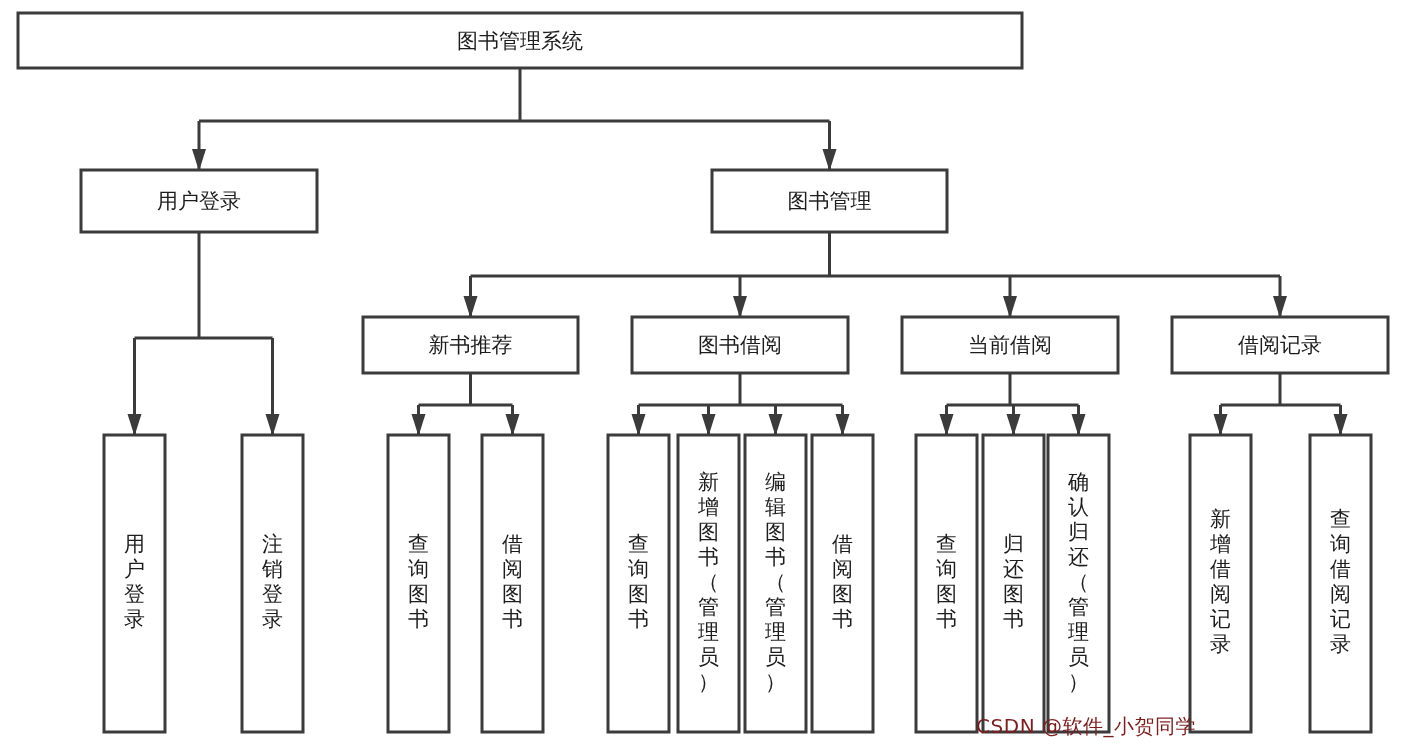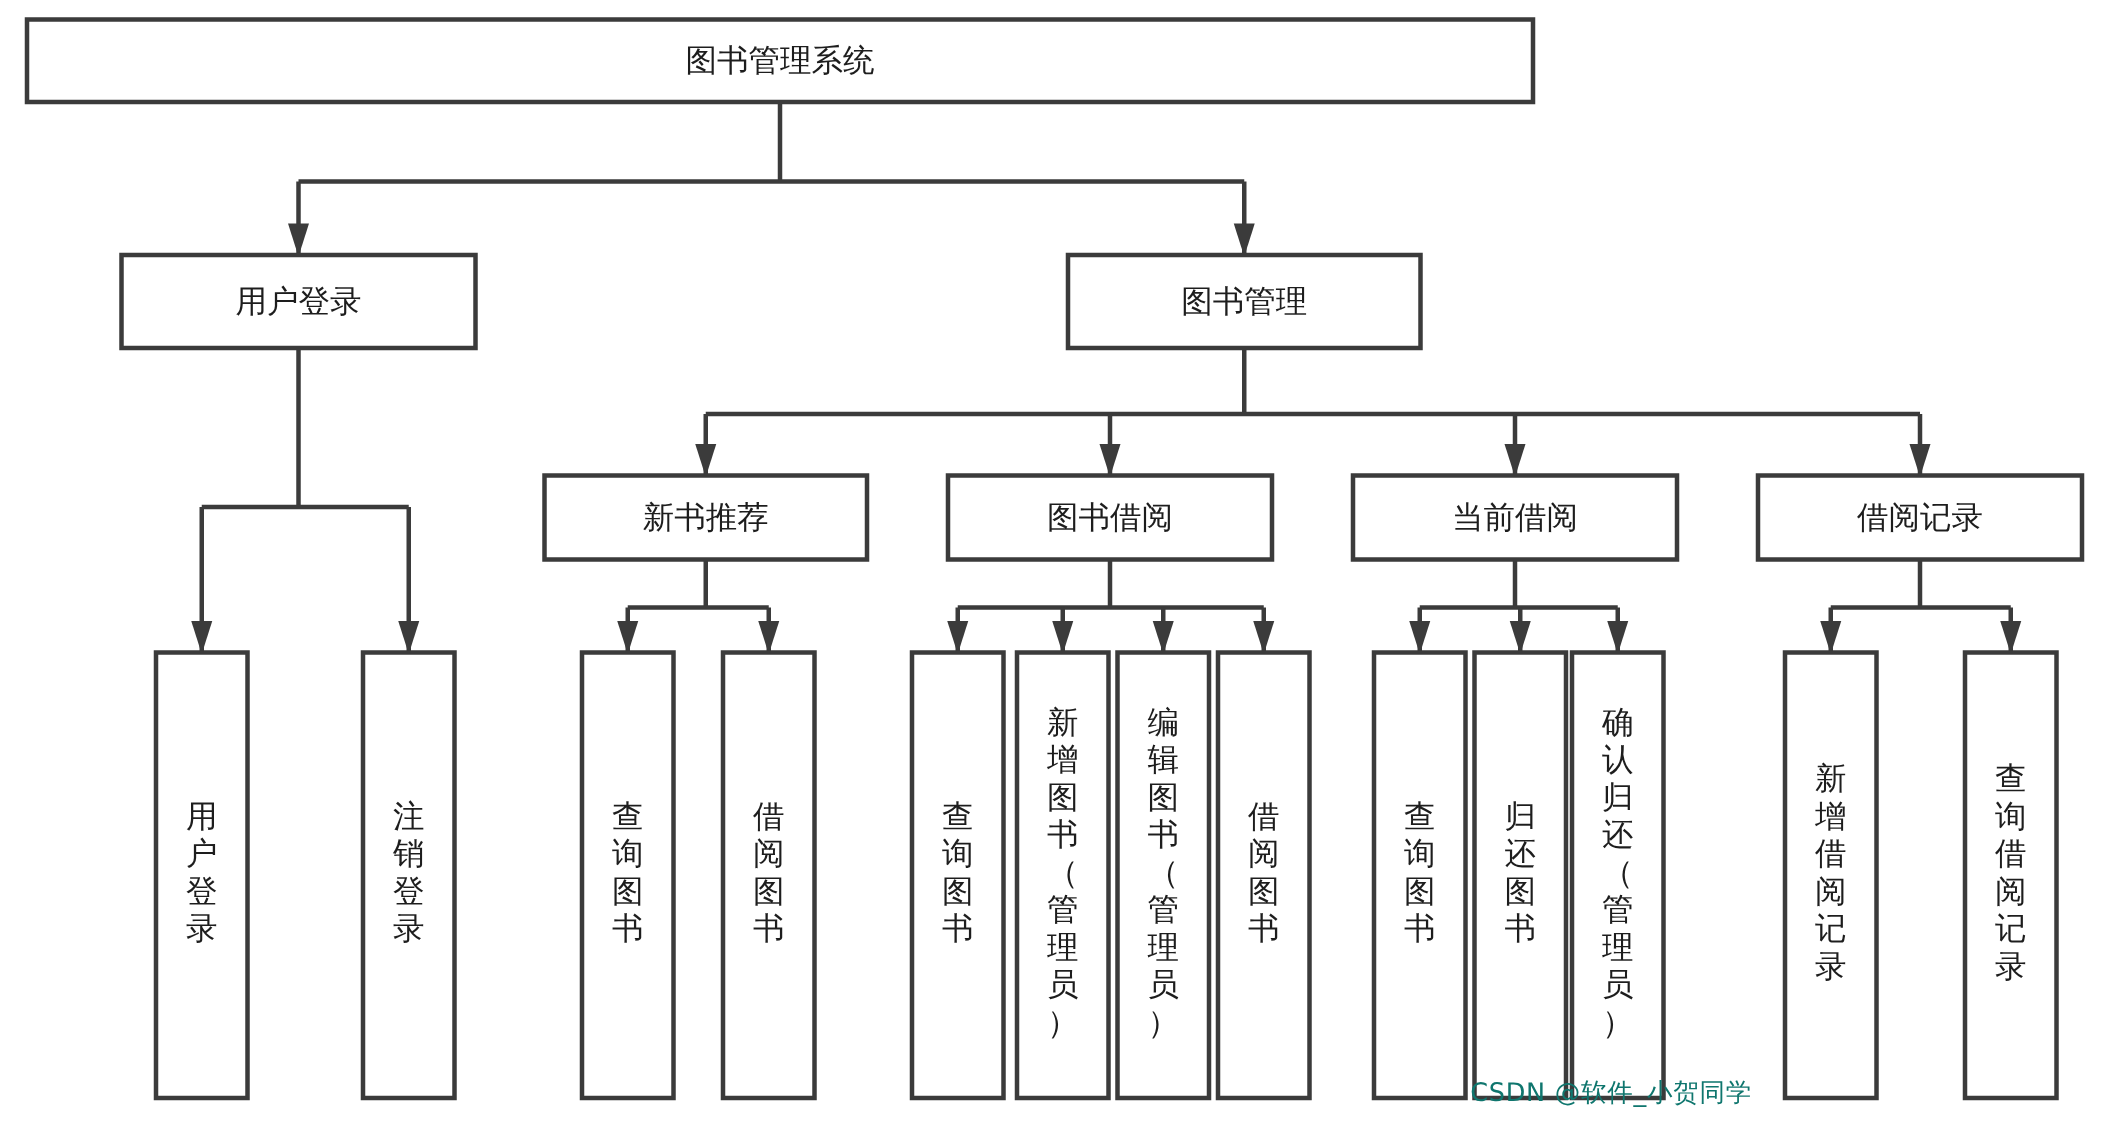--- a/index.html
+++ b/index.html
@@ -11,20 +11,21 @@
     width: 1405px;
     height: 747px;
     font-family: "DejaVu Sans", "Liberation Sans", sans-serif;
     overflow: hidden;
     position: relative;
   }
   #diagram-root {
     position: relative;
     width: 1180px;
     height: 747px;
+    padding-left: 28px;
   }
   svg#flow {
     position: absolute;
     top: 0;
     left: 0;
     width: 1405px;
     height: 747px;
     display: block;
   }
   .node-box {
@@ -53,22 +54,22 @@
     fill: #1d1d1d;
     font-family: "DejaVu Sans", "Liberation Sans", sans-serif;
     font-size: 21px;
     text-anchor: middle;
   }
   .watermark {
     position: absolute;
     right: 12px;
     bottom: 7px;
     font-family: "DejaVu Sans", "Liberation Sans", sans-serif;
-    font-size: 17px;
-    color: #0f766e;
+    font-size: 20px;
+    color: #7f1d1d;
     letter-spacing: 0.5px;
     white-space: nowrap;
     user-select: none;
   }
 </style>
 </head>
 <body>
 
 <div id="diagram-root">
   <svg id="flow" viewBox="0 0 1405 747">

